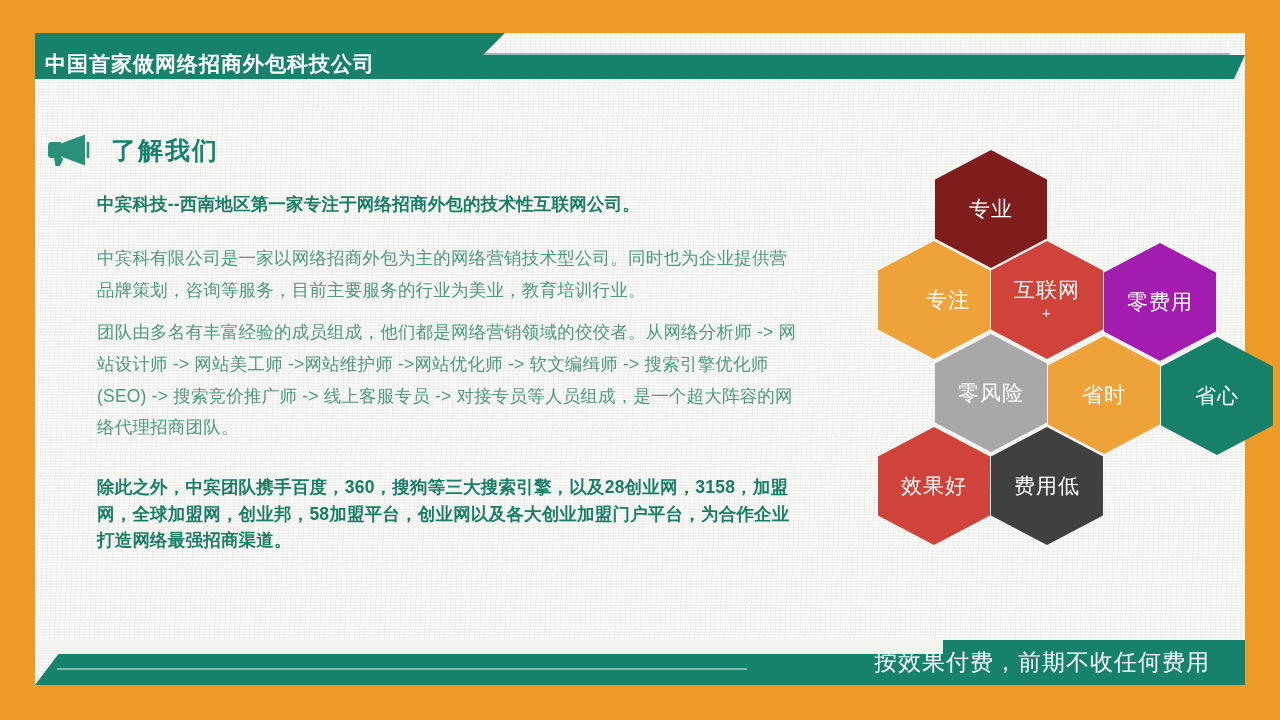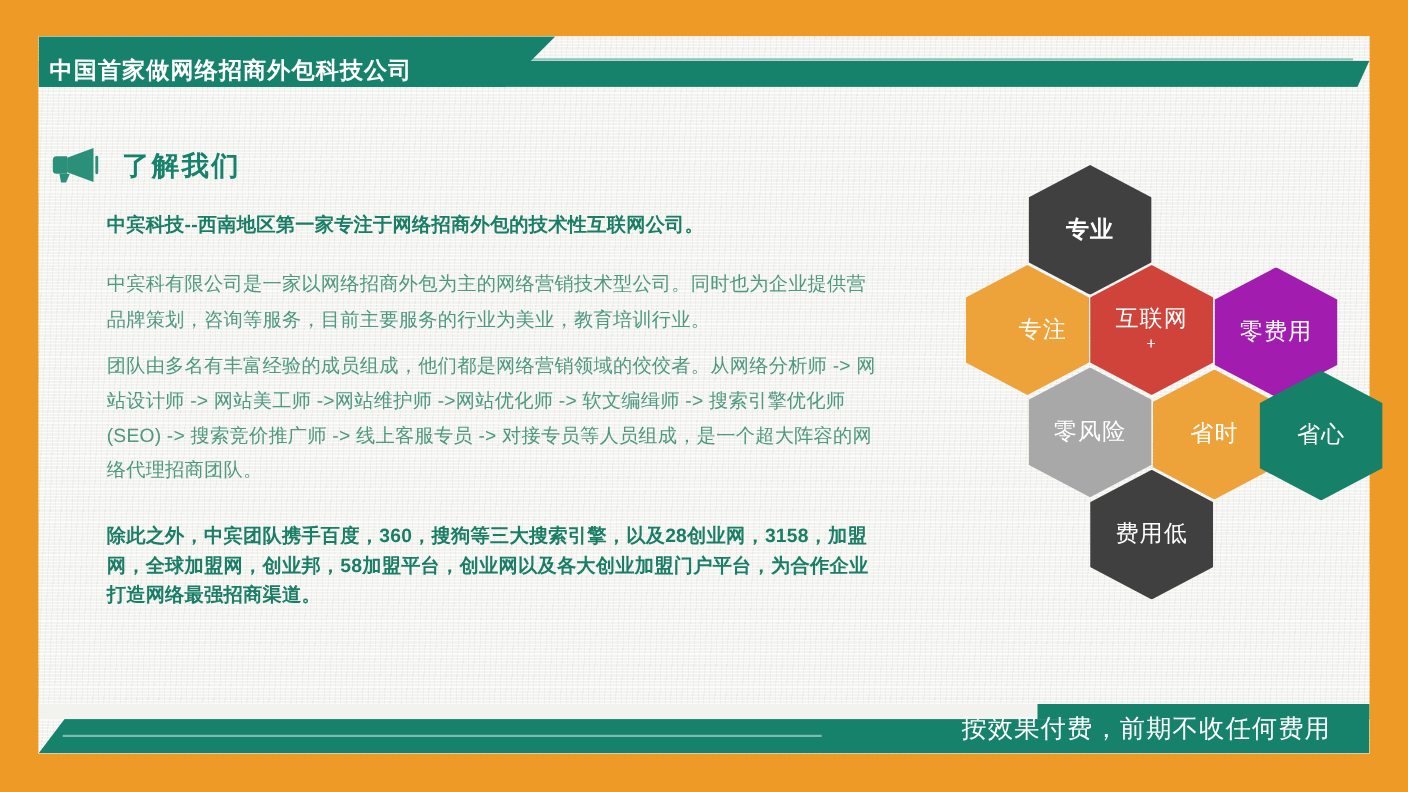--- a/index.html
+++ b/index.html
@@ -148,41 +148,44 @@
   </div>
 
   <div id="body-text">
     <p class="para para-bold" id="para-intro">中宾科技--西南地区第一家专注于网络招商外包的技术性互联网公司。</p>
     <p class="para para-normal" id="para-about">中宾科有限公司是一家以网络招商外包为主的网络营销技术型公司。同时也为企业提供营品牌策划，咨询等服务，目前主要服务的行业为美业，教育培训行业。</p>
     <p class="para para-normal" id="para-team">团队由多名有丰富经验的成员组成，他们都是网络营销领域的佼佼者。从网络分析师 -&gt; 网站设计师 -&gt; 网站美工师 -&gt;网站维护师 -&gt;网站优化师 -&gt; 软文编缉师 -&gt; 搜索引擎优化师(SEO) -&gt; 搜索竞价推广师 -&gt; 线上客服专员 -&gt; 对接专员等人员组成，是一个超大阵容的网络代理招商团队。</p>
     <p class="para para-bold" id="para-partners">除此之外，中宾团队携手百度，360，搜狗等三大搜索引擎，以及28创业网，3158，加盟网，全球加盟网，创业邦，58加盟平台，创业网以及各大创业加盟门户平台，为合作企业打造网络最强招商渠道。</p>
   </div>
 
   <div id="hex-cluster">
-      <div class="hex" style="left: 97px; top: 0px; background: #404040; font-weight: bold;">
+      <div class="hex" style="left: 97px; top: 0px; background: #7f1d1d;">
         <span>专业</span>
       </div>
       <div class="hex" style="left: 40px; top: 91px; background: rgb(237, 163, 58); padding-left: 28px;">
         <span>专注</span>
       </div>
       <div class="hex" style="left: 153px; top: 91px; background: rgb(207, 67, 58);">
         <span>互联网</span>
         <span class="sub">+</span>
       </div>
       <div class="hex" style="left: 266px; top: 93px; background: #a21caf;">
         <span>零费用</span>
       </div>
       <div class="hex" style="left: 97px; top: 184px; background: rgb(168, 168, 168);">
         <span>零风险</span>
       </div>
       <div class="hex" style="left: 210px; top: 186px; background: rgb(237, 163, 58);">
         <span>省时</span>
       </div>
-      <div class="hex" style="left: 307px; top: 187px; background: rgb(23, 128, 105);">
+      <div class="hex" style="left: 323px; top: 187px; background: rgb(23, 128, 105);">
         <span>省心</span>
+      </div>
+      <div class="hex" style="left: 40px; top: 277px; background: rgb(207, 67, 58);">
+        <span>效果好</span>
       </div>
       <div class="hex" style="left: 153px; top: 277px; background: #404040;">
         <span>费用低</span>
       </div>
     </div>
 
   <div id="footer-bar">
     <div class="ftr-block"></div>
     <div class="ftr-notch"></div>
     <div class="ftr-top-cut"></div>

